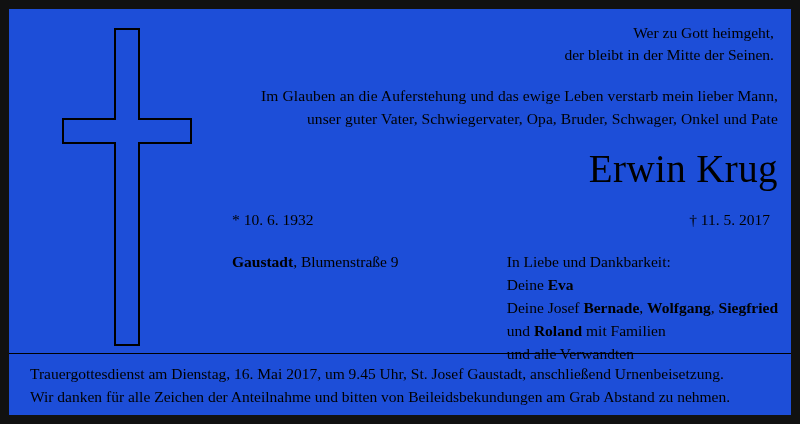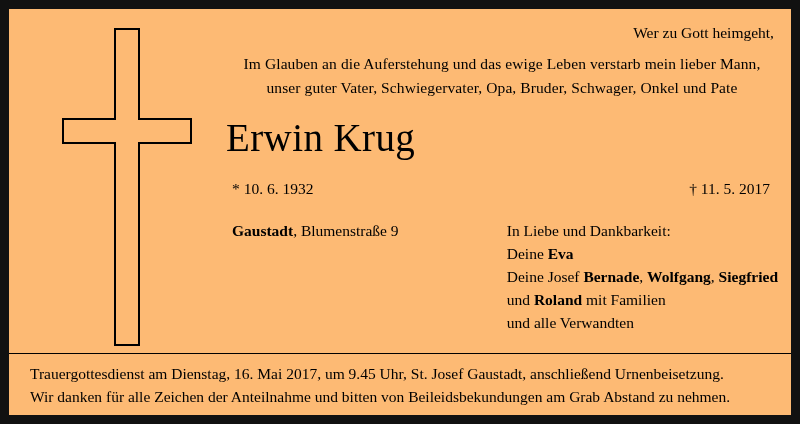--- a/index.html
+++ b/index.html
@@ -12,21 +12,21 @@
     height: 424px;
     font-family: "Liberation Serif", serif;
     color: #000000;
     overflow: hidden;
   }
   .obituary {
     position: relative;
     width: 800px;
     height: 424px;
     box-sizing: border-box;
-    background: #fdba74;
+    background: #1d4ed8;
   }
   
   .frame-top {
     position: absolute;
     left: 0; top: 0;
     width: 800px; height: 9px;
     background: #111111;
   }
   .frame-bottom {
     position: absolute;
@@ -119,32 +119,32 @@
     top: 22px;
     width: 552px;
   }
   .verse {
     text-align: right;
     font-size: 15.5px;
     line-height: 1.45;
     padding-right: 4px;
   }
   .intro {
-    margin-top: 8px;
+    margin-top: 17px;
     font-size: 15.5px;
     line-height: 1.5;
-    text-align: center;
+    text-align: right;
     letter-spacing: 0.1px;
   }
   .intro div {
     white-space: nowrap;
   }
   .name {
     margin-top: 19px;
-    text-align: left;
+    text-align: right;
     font-size: 39px;
     letter-spacing: 0.4px;
     font-weight: normal;
     line-height: 1.05;
   }
   .dates {
     margin-top: 21px;
     display: flex;
     justify-content: space-between;
     font-size: 15.5px;
@@ -214,20 +214,21 @@
     <div class="cross-outline-h3"></div>
     <div class="cross-outline-h4"></div>
     <div class="cross-horiz-left"></div>
     <div class="cross-horiz-right"></div>
   </div>
 
   <div class="content">
 
     <div class="verse">
       <div>Wer zu Gott heimgeht,</div>
+      <div>der bleibt in der Mitte der Seinen.</div>
     </div>
 
     <div class="intro">
       <div>Im Glauben an die Auferstehung und das ewige Leben verstarb mein lieber Mann,</div>
       <div>unser guter Vater, Schwiegervater, Opa, Bruder, Schwager, Onkel und Pate</div>
     </div>
 
     <div class="name">Erwin Krug</div>
 
     <div class="dates">

